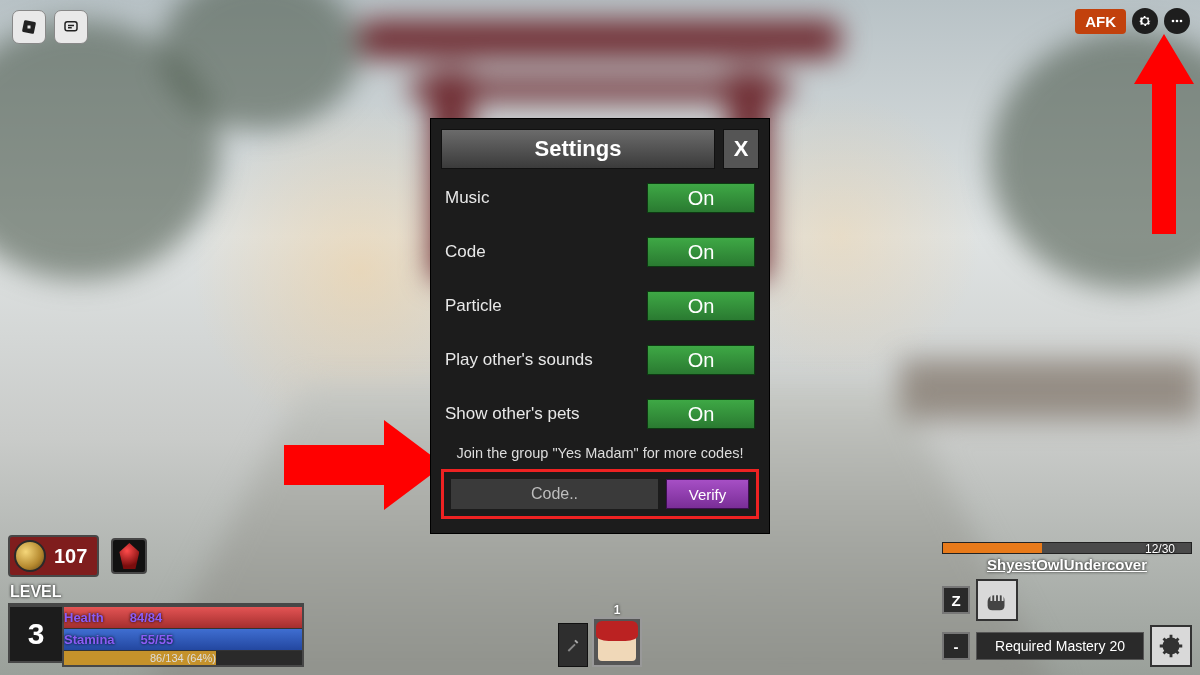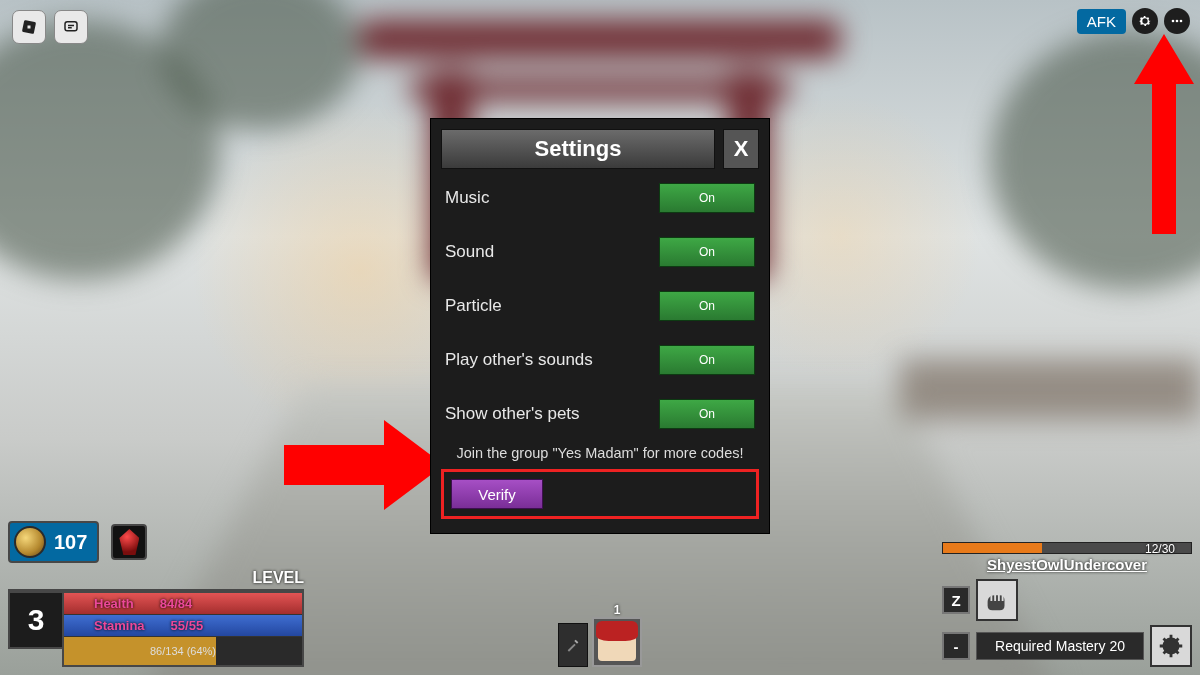--- a/index.html
+++ b/index.html
@@ -25,21 +25,21 @@
   .fence { position:absolute; right:0; bottom:38%; width:300px; height:60px; background:#5b4a3a; opacity:.5; }
 
   
   .tl-buttons { position: absolute; top: 10px; left: 12px; display: flex; gap: 8px; }
   .rbx-btn { width: 34px; height: 34px; border-radius: 7px; background: #e9e9e9; border: 1px solid #888;
              display: flex; align-items: center; justify-content: center; color: #222; }
   .rbx-btn svg { width: 18px; height: 18px; }
 
   
   .tr-buttons { position: absolute; top: 8px; right: 10px; display: flex; gap: 6px; align-items: center; }
-  .afk-btn { background: #0369a1; color: #fff; font-weight: 400; padding: 4px 10px; border-radius: 4px; font-size: 15px; }
+  .afk-btn { background: #c2410c; color: #fff; font-weight: 700; padding: 4px 10px; border-radius: 4px; font-size: 15px; }
   .circ-btn { width: 26px; height: 26px; border-radius: 50%; background: #1e1e1e; color: #fff;
               display: flex; align-items: center; justify-content: center; }
   .circ-btn svg { width: 16px; height: 16px; fill: #fff; }
 
   
   .arrow-up { position:absolute; right:6px; top:34px; width:60px; height:200px; }
   .arrow-right { position:absolute; left:284px; top:420px; width:160px; height:90px; }
 
   
   .settings-panel {
@@ -52,57 +52,57 @@
     flex: 1; background: linear-gradient(180deg, #6b6b6b, #3b3b3b);
     text-align: center; font-size: 22px; font-weight: 600; padding: 6px 0;
     border: 1px solid #111;
   }
   .close-btn { width: 36px; background: #555; border: 1px solid #111;
                display: flex; align-items: center; justify-content: center;
                font-size: 22px; font-weight: 800; color: #fff; cursor: pointer; }
   .settings-rows { display: flex; flex-direction: column; gap: 24px; padding: 4px 4px 6px; }
   .srow { display: flex; align-items: center; justify-content: space-between; }
   .srow-label { font-size: 17px; color: #e8e8e8; }
-  .toggle-btn { width: 96px; height: 30px; background: linear-gradient(180deg, #3ea845, #2a7a31);
-                border: 1px solid #0d3a12; color: #fff; font-size: 12px; display: flex;
+  .toggle-btn { width: 108px; height: 30px; background: linear-gradient(180deg, #3ea845, #2a7a31);
+                border: 1px solid #0d3a12; color: #fff; font-size: 20px; display: flex;
                 align-items: center; justify-content: center; cursor: pointer; }
   .hint { text-align: center; font-size: 14.5px; color: #ddd; margin: 10px 0 8px; }
   .code-box { border: 3px solid #e22; padding: 7px; display: flex; gap: 8px; }
   .code-input { flex: 1; height: 30px; background: #3a3a3a; border: none; color: #cfcfcf;
                 text-align: center; font-size: 16px; }
   .code-input::placeholder { color: #bdbdbd; }
   .verify-btn { width: 92px; height: 30px; background: linear-gradient(180deg, #a64fc5, #7a2e97);
                 border: 1px solid #3e0f51; color: #fff; font-size: 15px; display: flex;
                 align-items: center; justify-content: center; cursor: pointer; }
 
   
   .bl-hud { position: absolute; left: 8px; bottom: 8px; width: 296px; }
   .coin-row { display:flex; align-items:center; gap:12px; margin-bottom:6px; }
-  .coin-chip { display:flex; align-items:center; gap:8px; background:#0369a1; border:2px solid #474747;
+  .coin-chip { display:flex; align-items:center; gap:8px; background:#7f1d1d; border:2px solid #474747;
                padding:3px 10px 3px 4px; border-radius:4px; }
   .coin-icon { width:32px;height:32px;border-radius:50%;
                background: radial-gradient(circle at 35% 35%, #f5d77a, #b4882e 60%, #5e4114 100%);
                border:2px solid #2a2a2a; }
   .coin-val { color:#fff; font-size:20px; font-weight:700; }
   .gem { width:36px; height:36px; background:#111; border:2px solid #474747; border-radius:4px;
          display:flex; align-items:center; justify-content:center; }
   .gem-shape { width:20px;height:26px; background: radial-gradient(circle at 40% 30%, #ff4b4b, #7a0d0d 70%);
                clip-path: polygon(50% 0,100% 35%,80% 100%,20% 100%,0 35%); }
-  .level-label { color:#fff; font-weight:800; font-size:16px; text-shadow:0 0 3px #000; margin:2px 0 2px 2px;text-align:right; }
+  .level-label { color:#fff; font-weight:800; font-size:16px; text-shadow:0 0 3px #000; margin:2px 0 2px 2px; }
   .stat-box { display:flex; border-top:2px solid #474747; }
   .lvl-cell { width:54px;height:58px; background:#1c1c1c; border:2px solid #474747; border-right:none;
               display:flex;align-items:center;justify-content:center; color:#fff; font-size:30px; font-weight:800; }
   .bars { flex:1; border:2px solid #474747; background:#1c1c1c; display:flex; flex-direction:column; }
   .bar { position:relative; height:22px; border-bottom:1px solid #333; }
   .bar .fill { position:absolute; inset:0; }
   .bar.health .fill { background: linear-gradient(180deg,#e35454,#a42e2e); width:100%; }
   .bar.stamina .fill { background: linear-gradient(180deg,#3f6ed1,#2347a0); width:100%; }
   .bar .txt { position:absolute; inset:0; display:flex; align-items:center; gap:26px;
-              color:#ec4899; font-size:13px; font-weight:600; padding-left:30px; text-shadow:0 0 3px #000; }
-  .xp-bar { height:28px; background:#2a2a2a; position:relative; }
+              color:#8b5cf6; font-size:13px; font-weight:600; text-shadow:0 0 3px #000; }
+  .xp-bar { height:14px; background:#2a2a2a; position:relative; }
   .xp-bar .xfill { position:absolute; left:0; top:0; bottom:0; width:64%; background:#c5922b; }
   .xp-bar .xtxt { position:absolute; inset:0; display:flex; align-items:center; justify-content:center;
                   color:#ddd; font-size:11px; }
 
   
   .avatar-slot { position:absolute; left:50%; bottom:8px; transform:translateX(-50%);
                  display:flex; align-items:flex-end; gap:4px; }
   .mini-slot { width:30px;height:44px; background:#2e2e2e; border:1px solid #111; display:flex;
                align-items:center; justify-content:center; }
   .mini-slot svg { width:16px;height:16px; fill:#888; }
@@ -191,38 +191,39 @@
   <div class="settings-header">
     <div class="settings-title">Settings</div>
     <div class="close-btn">X</div>
   </div>
   <div class="settings-rows">
     <div class="srow">
       <div class="srow-label">Music</div>
       <div class="toggle-btn">On</div>
     </div>
     <div class="srow">
-      <div class="srow-label">Sound</div>
+      <div class="srow-label">Code</div>
       <div class="toggle-btn">On</div>
     </div>
     <div class="srow">
       <div class="srow-label">Particle</div>
       <div class="toggle-btn">On</div>
     </div>
     <div class="srow">
       <div class="srow-label">Play other's sounds</div>
       <div class="toggle-btn">On</div>
     </div>
     <div class="srow">
       <div class="srow-label">Show other's pets</div>
       <div class="toggle-btn">On</div>
     </div>
   </div>
   <div class="hint">Join the group "Yes Madam" for more codes!</div>
   <div class="code-box">
+    <input class="code-input" placeholder="Code.." style="">
     <div class="verify-btn">Verify</div>
   </div>
 </div>
 
 <div class="bl-hud">
   <div class="coin-row">
     <div class="coin-chip">
       <div class="coin-icon"></div>
       <div class="coin-val">107</div>
     </div>

